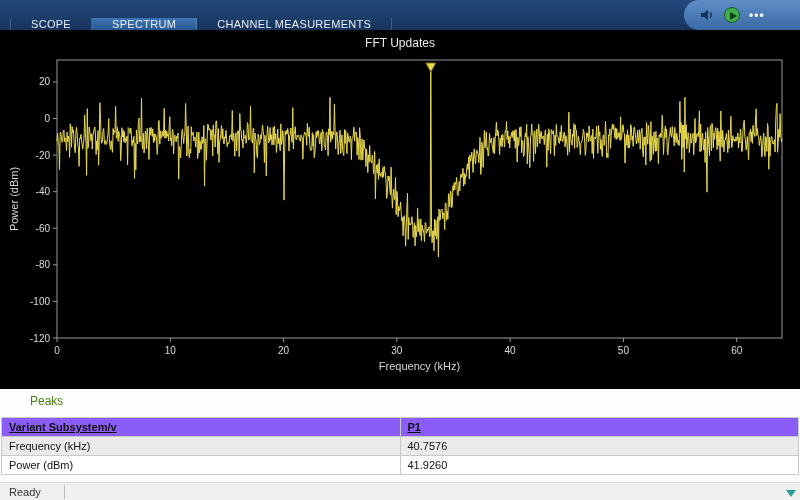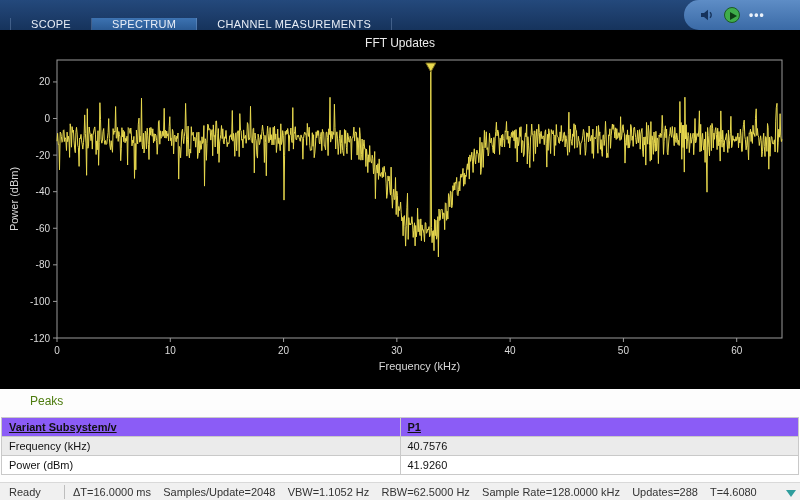--- a/index.html
+++ b/index.html
@@ -147,17 +147,16 @@
           <td>Power (dBm)</td>
           <td>41.9260</td>
         </tr>
       </tbody>
     </table>
   </div>
 
   <div class="statusbar">
     <span class="ready">Ready</span>
     <span class="sdivider"></span>
-    <span class="sinfo">ΔT=16.0000 ms    Samples/Update=2048    VBW=1.1052 Hz    RBW=62.5000 Hz    Sample Rate=128.0000 kHz    Updates=288    T=4.6080</span>
     <span class="scroll-btn"></span>
   </div>
 
 </div>
 
 </body></html>

